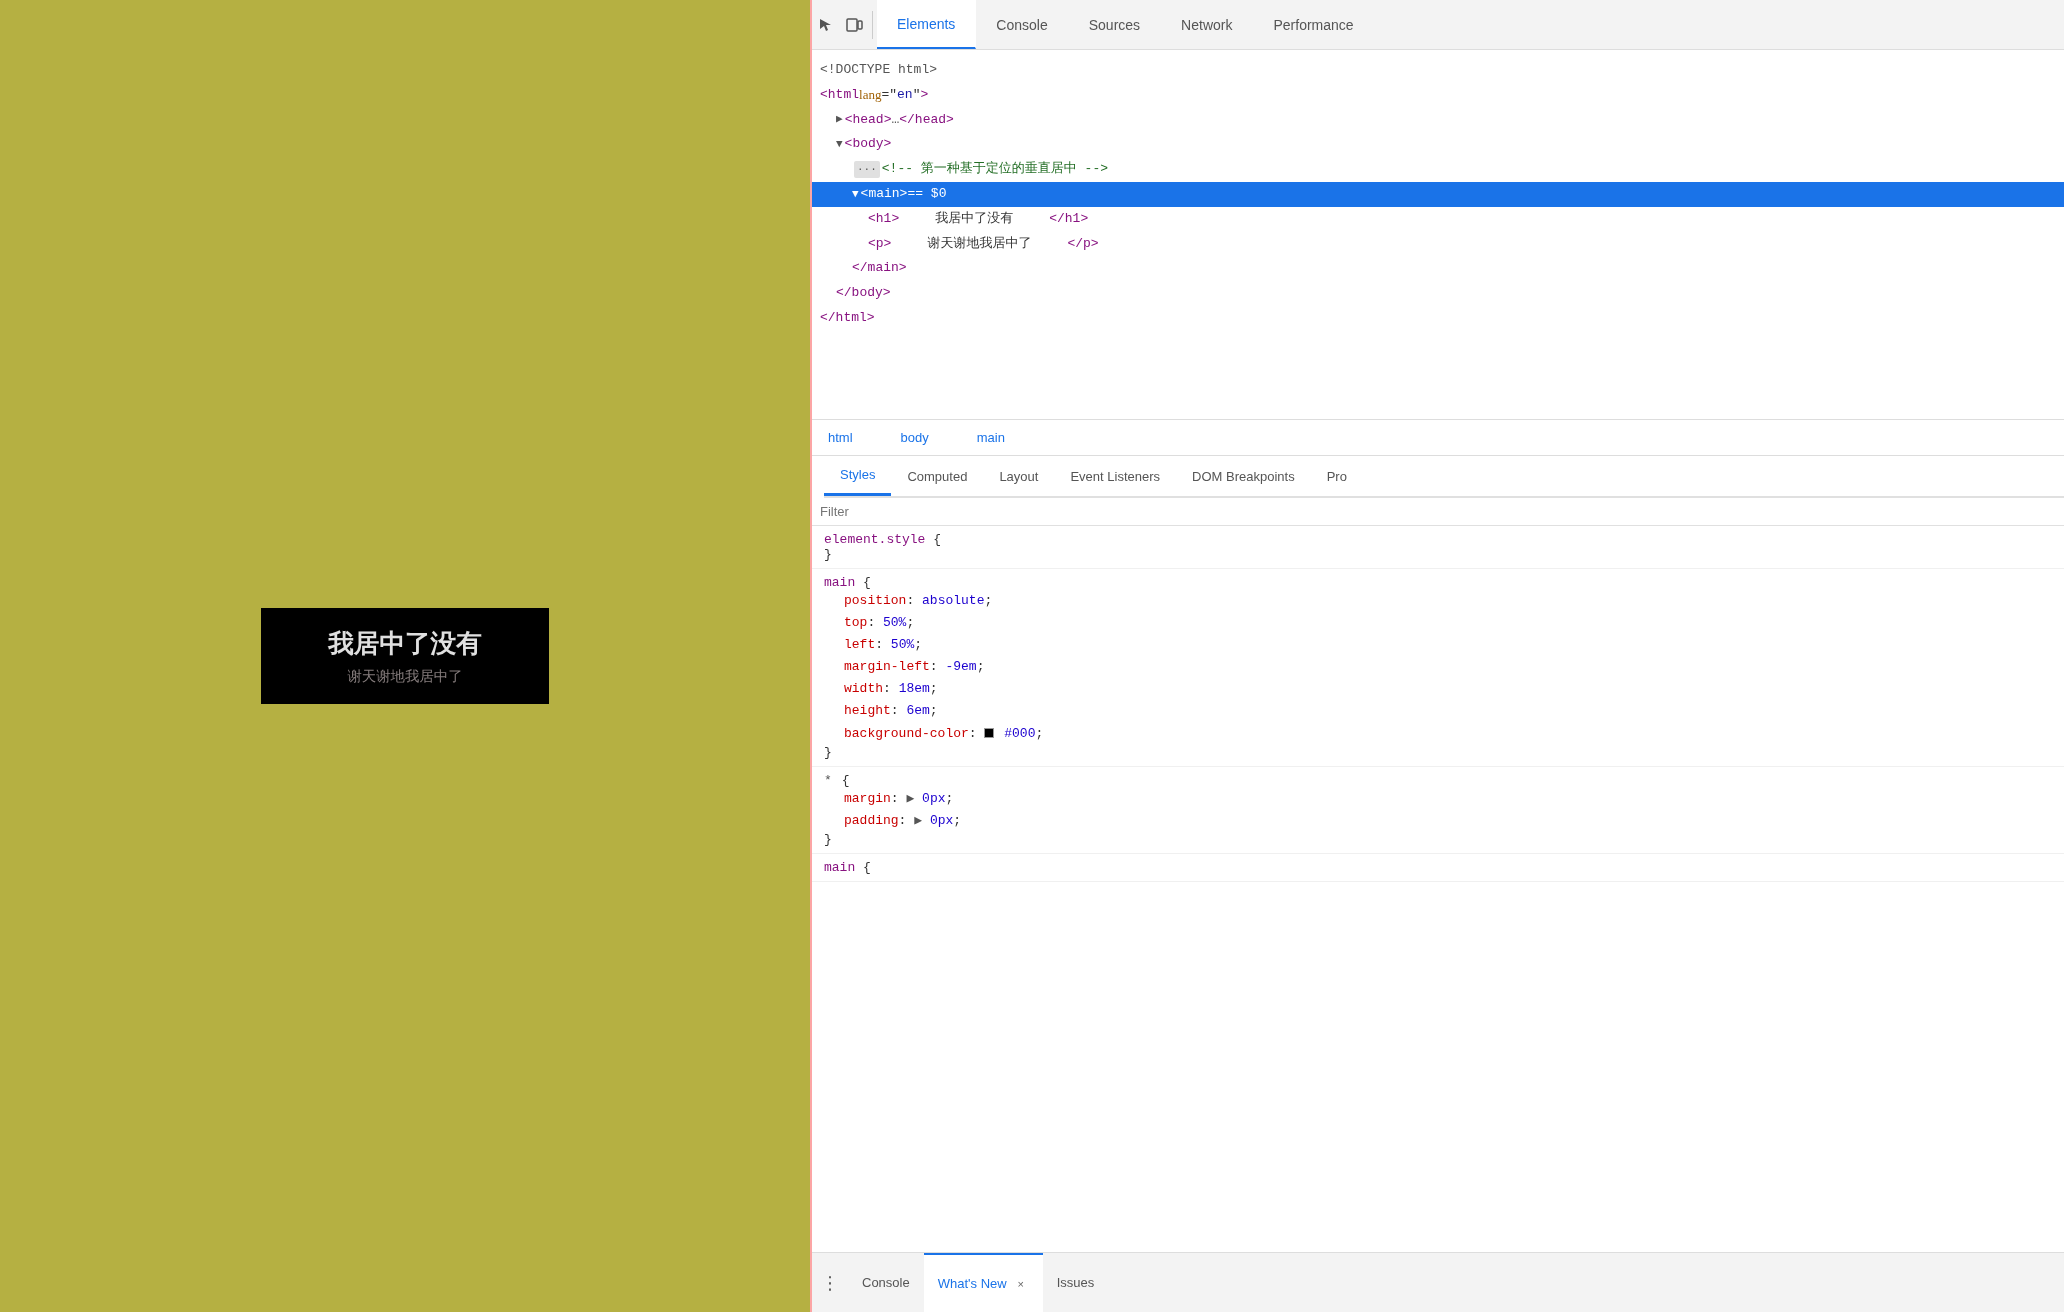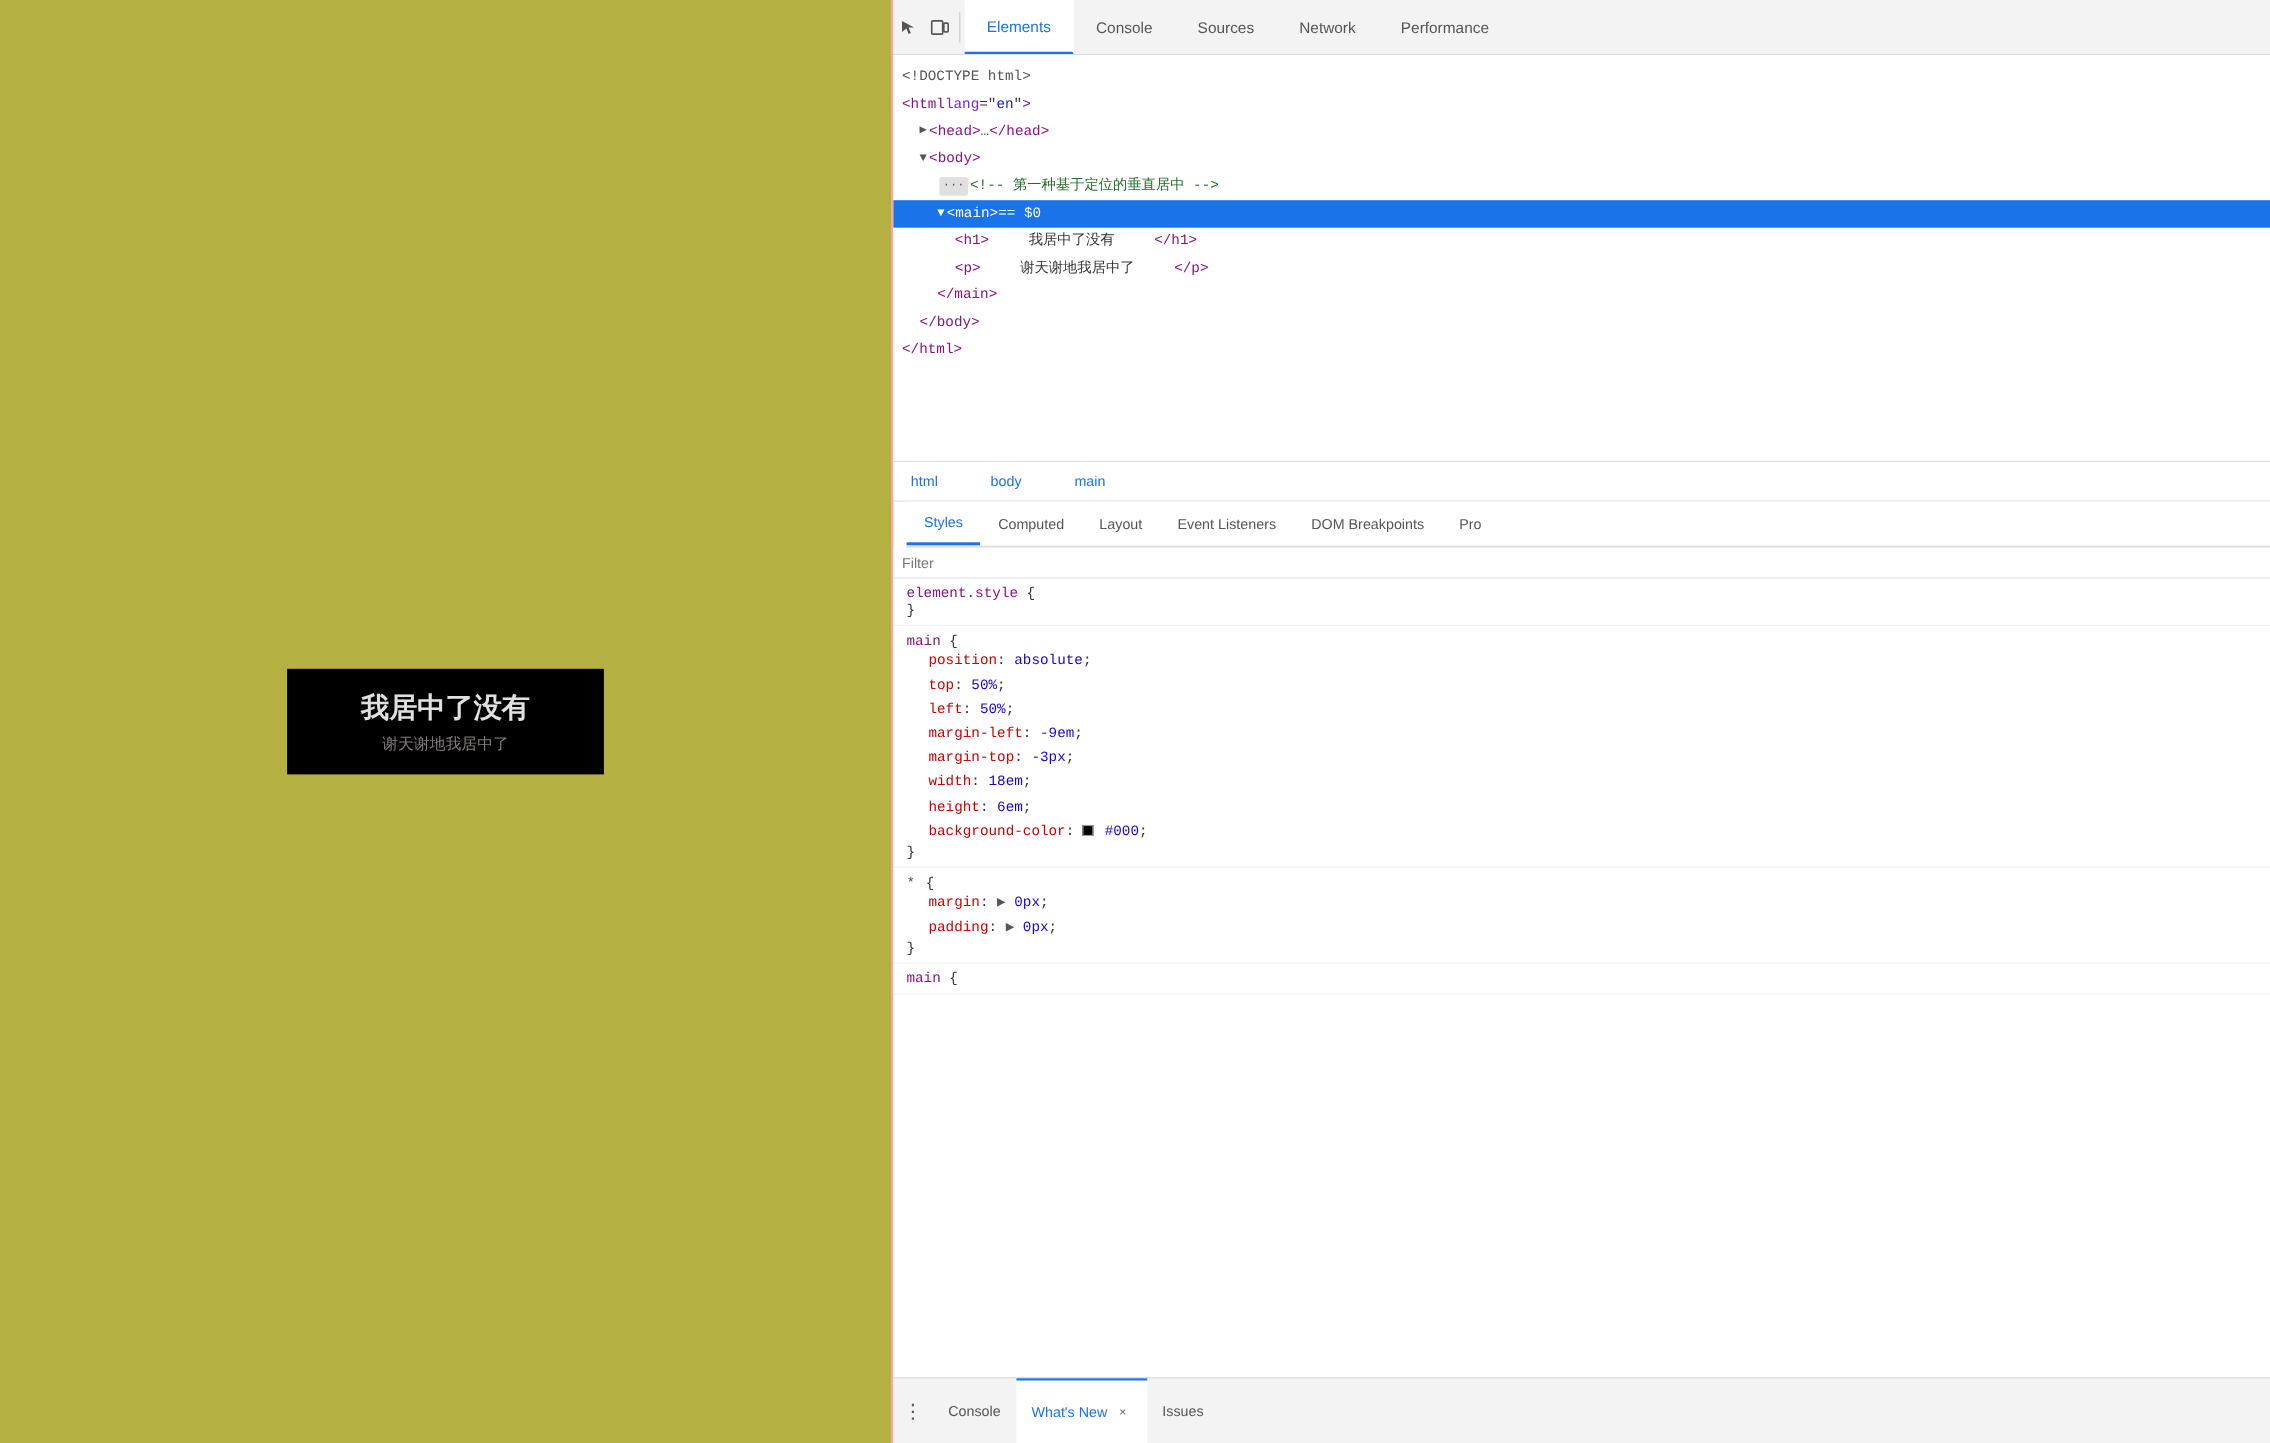--- a/index.html
+++ b/index.html
@@ -124,21 +124,21 @@
       color: #fff !important;
     }
     .html-line.selected .eq-label { color: #fff !important; }
 
     .indent-0 { padding-left: 8px; }
     .indent-1 { padding-left: 24px; }
     .indent-2 { padding-left: 40px; }
     .indent-3 { padding-left: 56px; gap: 36px; }
 
     .tag { color: #881280; }
-    .attr-name { color: #6d28d9; }
+    .attr-name { color: #a16207; font-family: Liberation Serif, serif; }
     .attr-value { color: #1a1aa6; }
     .comment { color: #236e25; }
     .collapse-arrow { color: #555; margin-right: 2px; cursor: pointer; font-size: 11px; }
     .eq-label { color: #555; font-style: normal; }
     .dots { color: #555; }
     .ellipsis-btn { margin: 0 2px; cursor: pointer; color: #555; background: #e0e0e0; border-radius: 2px; padding: 0 3px; font-size: 11px; }
 
     
     #breadcrumb {
       display: flex;
@@ -430,23 +430,20 @@
         <span class="css-property">position</span><span class="css-colon">: </span><span class="css-value">absolute</span><span class="css-semicolon">;</span>
       </span>
       <span class="css-prop">
         <span class="css-property">top</span><span class="css-colon">: </span><span class="css-value">50%</span><span class="css-semicolon">;</span>
       </span>
       <span class="css-prop">
         <span class="css-property">left</span><span class="css-colon">: </span><span class="css-value">50%</span><span class="css-semicolon">;</span>
       </span>
       <span class="css-prop">
         <span class="css-property">margin-left</span><span class="css-colon">: </span><span class="css-value">-9em</span><span class="css-semicolon">;</span>
-      </span>
-      <span class="css-prop">
-        <span class="css-property">margin-top</span><span class="css-colon">: </span><span class="css-value">-3px</span><span class="css-semicolon">;</span>
       </span>
       <span class="css-prop">
         <span class="css-property">width</span><span class="css-colon">: </span><span class="css-value">18em</span><span class="css-semicolon">;</span>
       </span>
       <span class="css-prop">
         <span class="css-property">height</span><span class="css-colon">: </span><span class="css-value">6em</span><span class="css-semicolon">;</span>
       </span>
       <span class="css-prop">
         <span class="css-property">background-color</span><span class="css-colon">: </span>
         <span class="color-swatch" style="background:#000;"></span>

